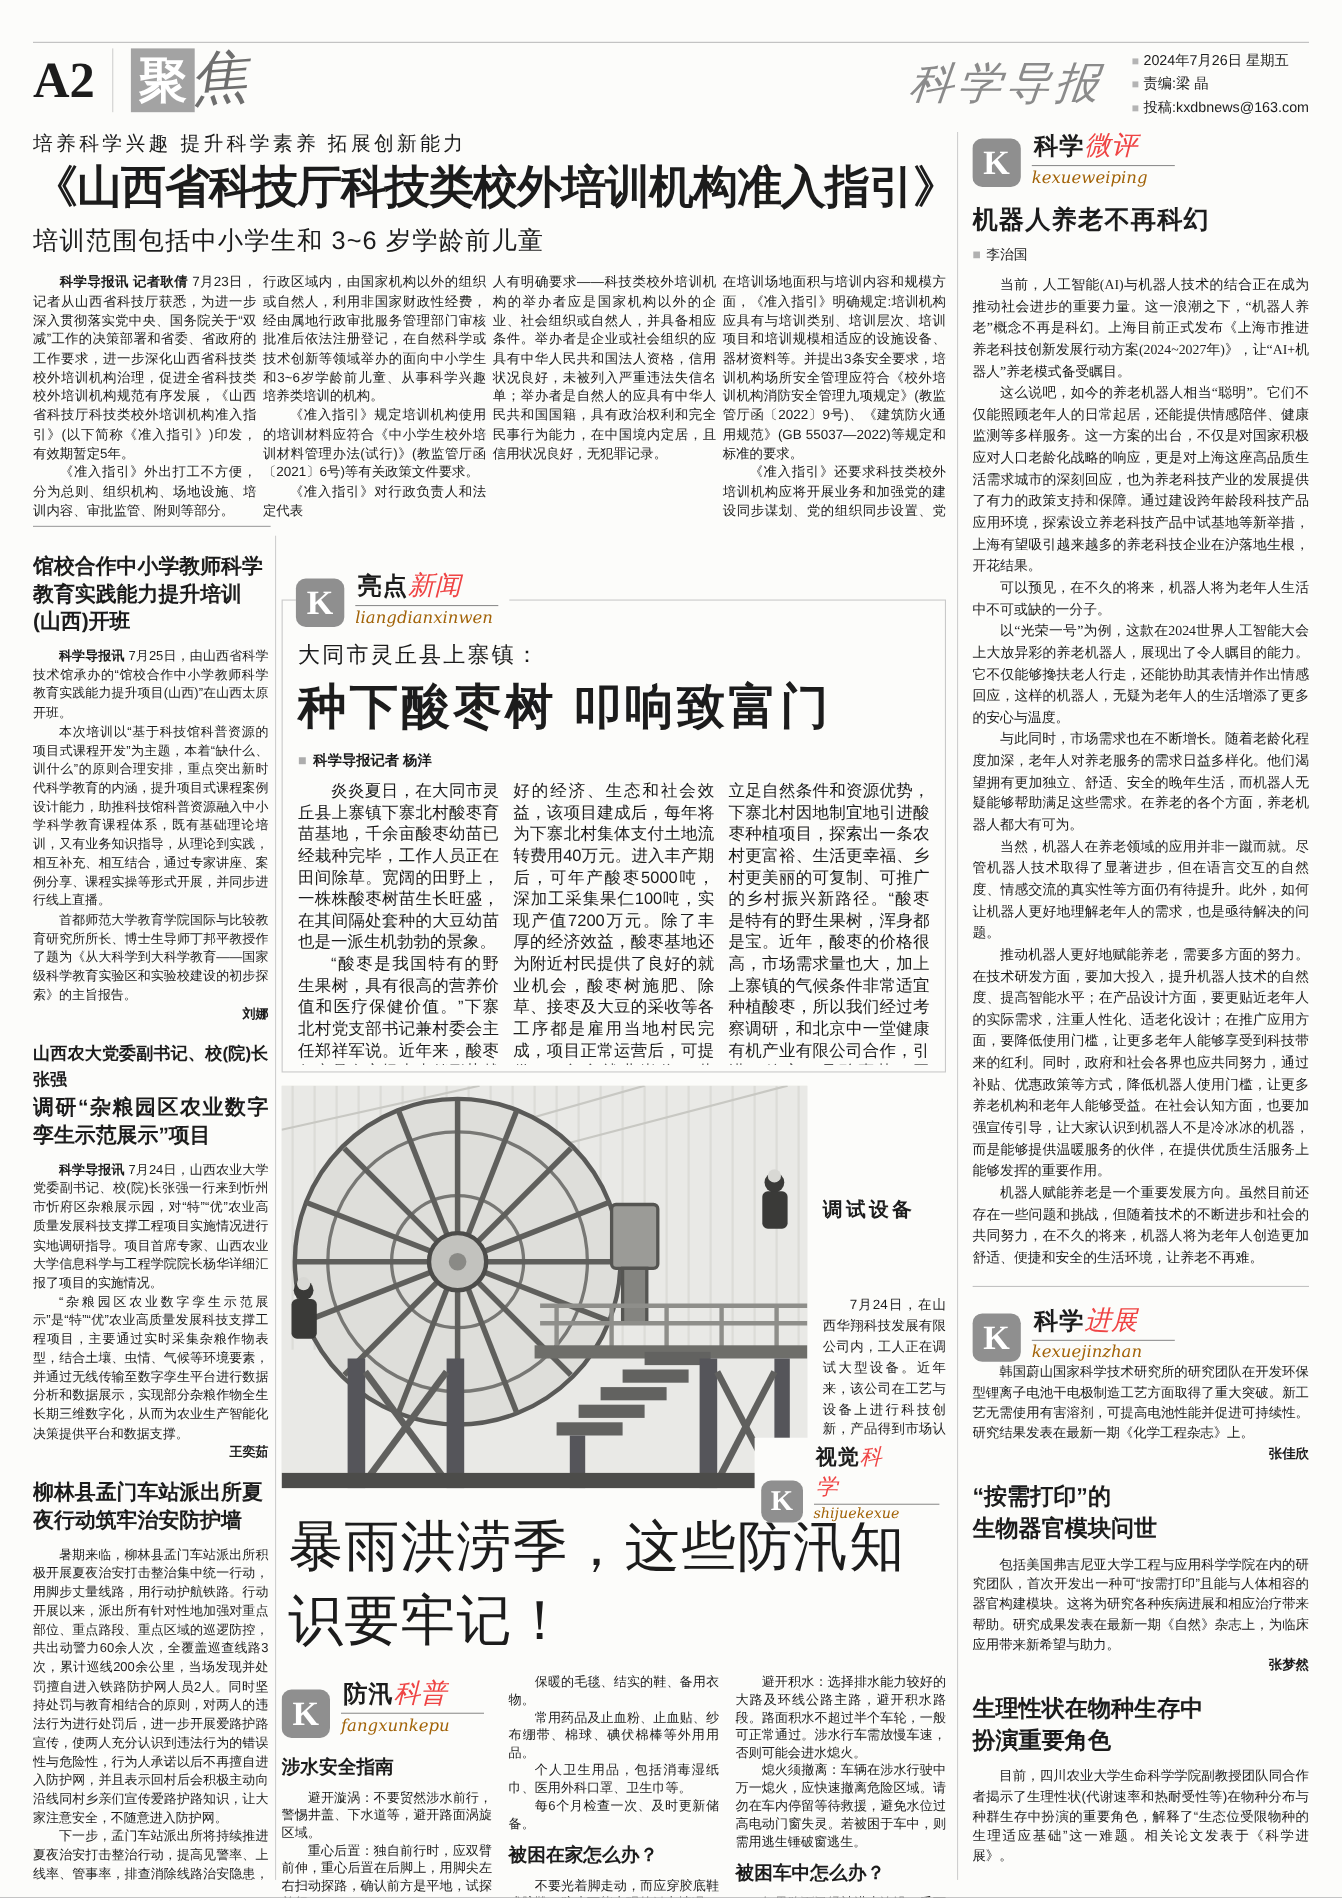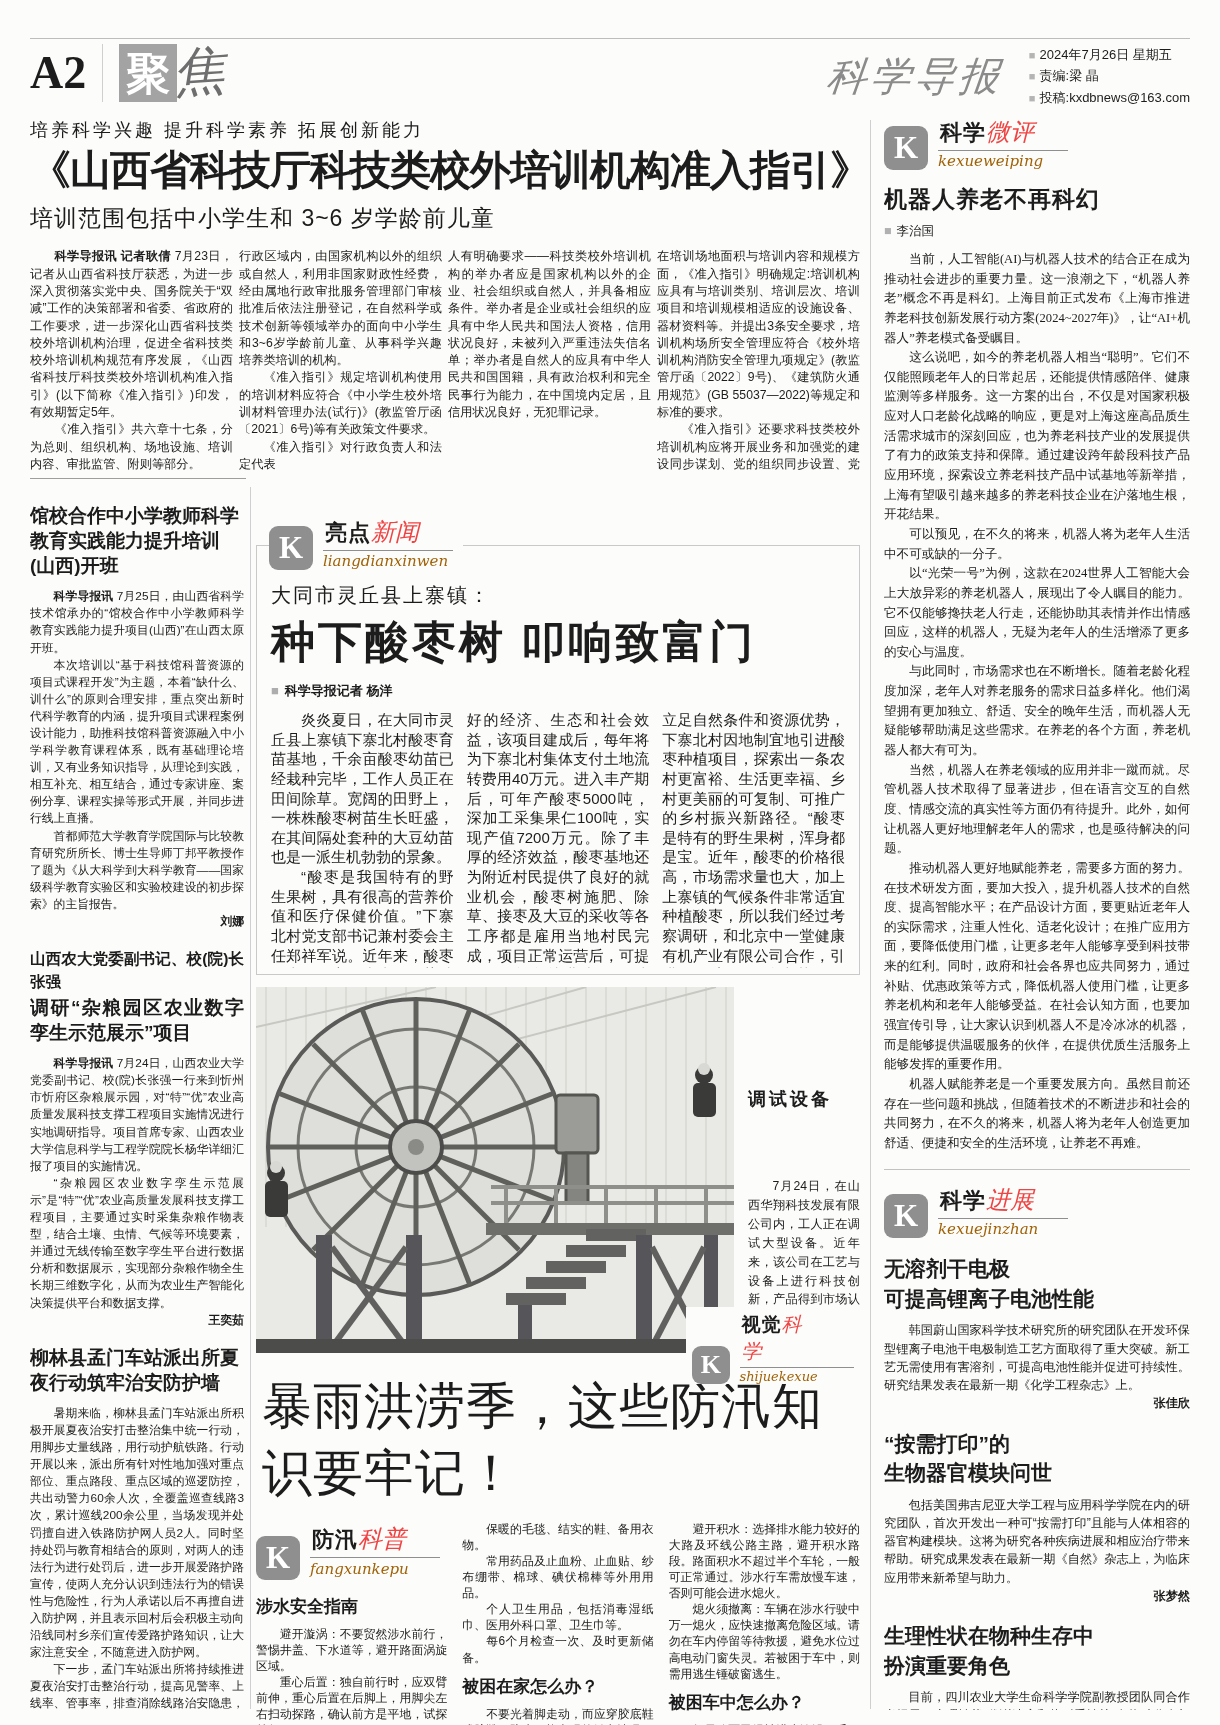--- a/index.html
+++ b/index.html
@@ -114,21 +114,21 @@
     </div>
   </div>
 
   <div class="main-story">
     <div class="kicker">培养科学兴趣  提升科学素养  拓展创新能力</div>
     <div class="headline">《山西省科技厅科技类校外培训机构准入指引》印发</div>
     <div class="deck">培训范围包括中小学生和 3~6 岁学龄前儿童</div>
     <div class="cols4">
       <div class="col">
         <p><b>科学导报讯 记者耿倩 </b><span>7月23日，记者从山西省科技厅获悉，为进一步深入贯彻落实党中央、国务院关于“双减”工作的决策部署和省委、省政府的工作要求，进一步深化山西省科技类校外培训机构治理，促进全省科技类校外培训机构规范有序发展，《山西省科技厅科技类校外培训机构准入指引》(以下简称《准入指引》)印发，有效期暂定5年。</span></p>
-        <p>《准入指引》共六章十七条，分为总则、组织机构、场地设施、培训内容、审批监管、附则等部分。</p>
+        <p>《准入指引》外出打工不方便，分为总则、组织机构、场地设施、培训内容、审批监管、附则等部分。</p>
 
       </div>
       <div class="col">
         <p style="text-indent:0">行政区域内，由国家机构以外的组织或自然人，利用非国家财政性经费，经由属地行政审批服务管理部门审核批准后依法注册登记，在自然科学或技术创新等领域举办的面向中小学生和3~6岁学龄前儿童、从事科学兴趣培养类培训的机构。</p>
         <p>《准入指引》规定培训机构使用的培训材料应符合《中小学生校外培训材料管理办法(试行)》(教监管厅函〔2021〕6号)等有关政策文件要求。</p>
         <p>《准入指引》对行政负责人和法定代表</p>
       </div>
       <div class="col">
         <p style="text-indent:0">人有明确要求——科技类校外培训机构的举办者应是国家机构以外的企业、社会组织或自然人，并具备相应条件。举办者是企业或社会组织的应具有中华人民共和国法人资格，信用状况良好，未被列入严重违法失信名单；举办者是自然人的应具有中华人民共和国国籍，具有政治权利和完全民事行为能力，在中国境内定居，且信用状况良好，无犯罪记录。</p>
       </div>
@@ -373,24 +373,20 @@
 
     <div class="badge">
       <div class="k-box">K</div>
       <div>
         <div class="badge-txt"><span class="badge-bold">科学</span><span class="badge-script">进展</span></div>
         <div class="badge-pinyin">kexuejinzhan</div>
       </div>
     </div>
 
     <div>
-      <div class="rc-art-h">
-        <div>无溶剂干电极</div>
-        <div>可提高锂离子电池性能</div>
-      </div>
       <div class="rc-art-b">
         <p>韩国蔚山国家科学技术研究所的研究团队在开发环保型锂离子电池干电极制造工艺方面取得了重大突破。新工艺无需使用有害溶剂，可提高电池性能并促进可持续性。研究结果发表在最新一期《化学工程杂志》上。</p>
         <p class="sig">张佳欣</p>
       </div>
     </div>
 
     <div>
       <div class="rc-art-h">
         <div>“按需打印”的</div>
         <div>生物器官模块问世</div>

